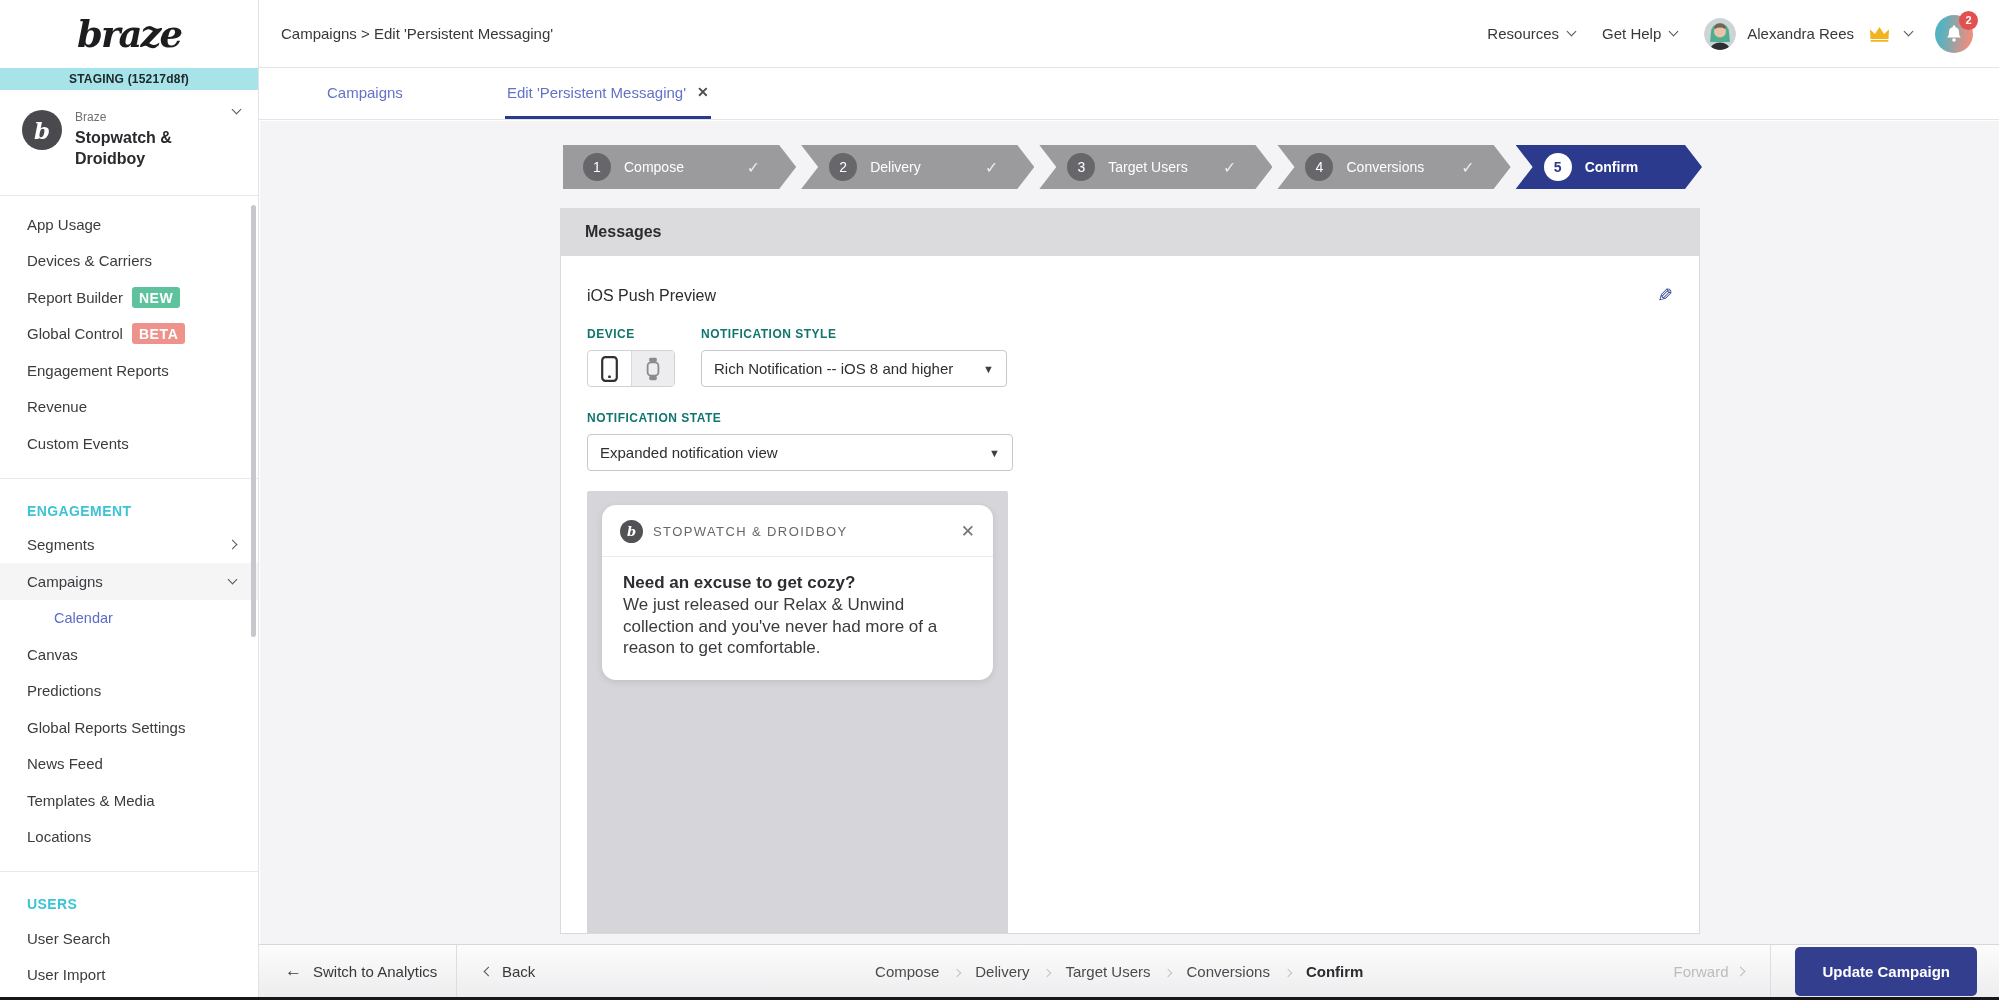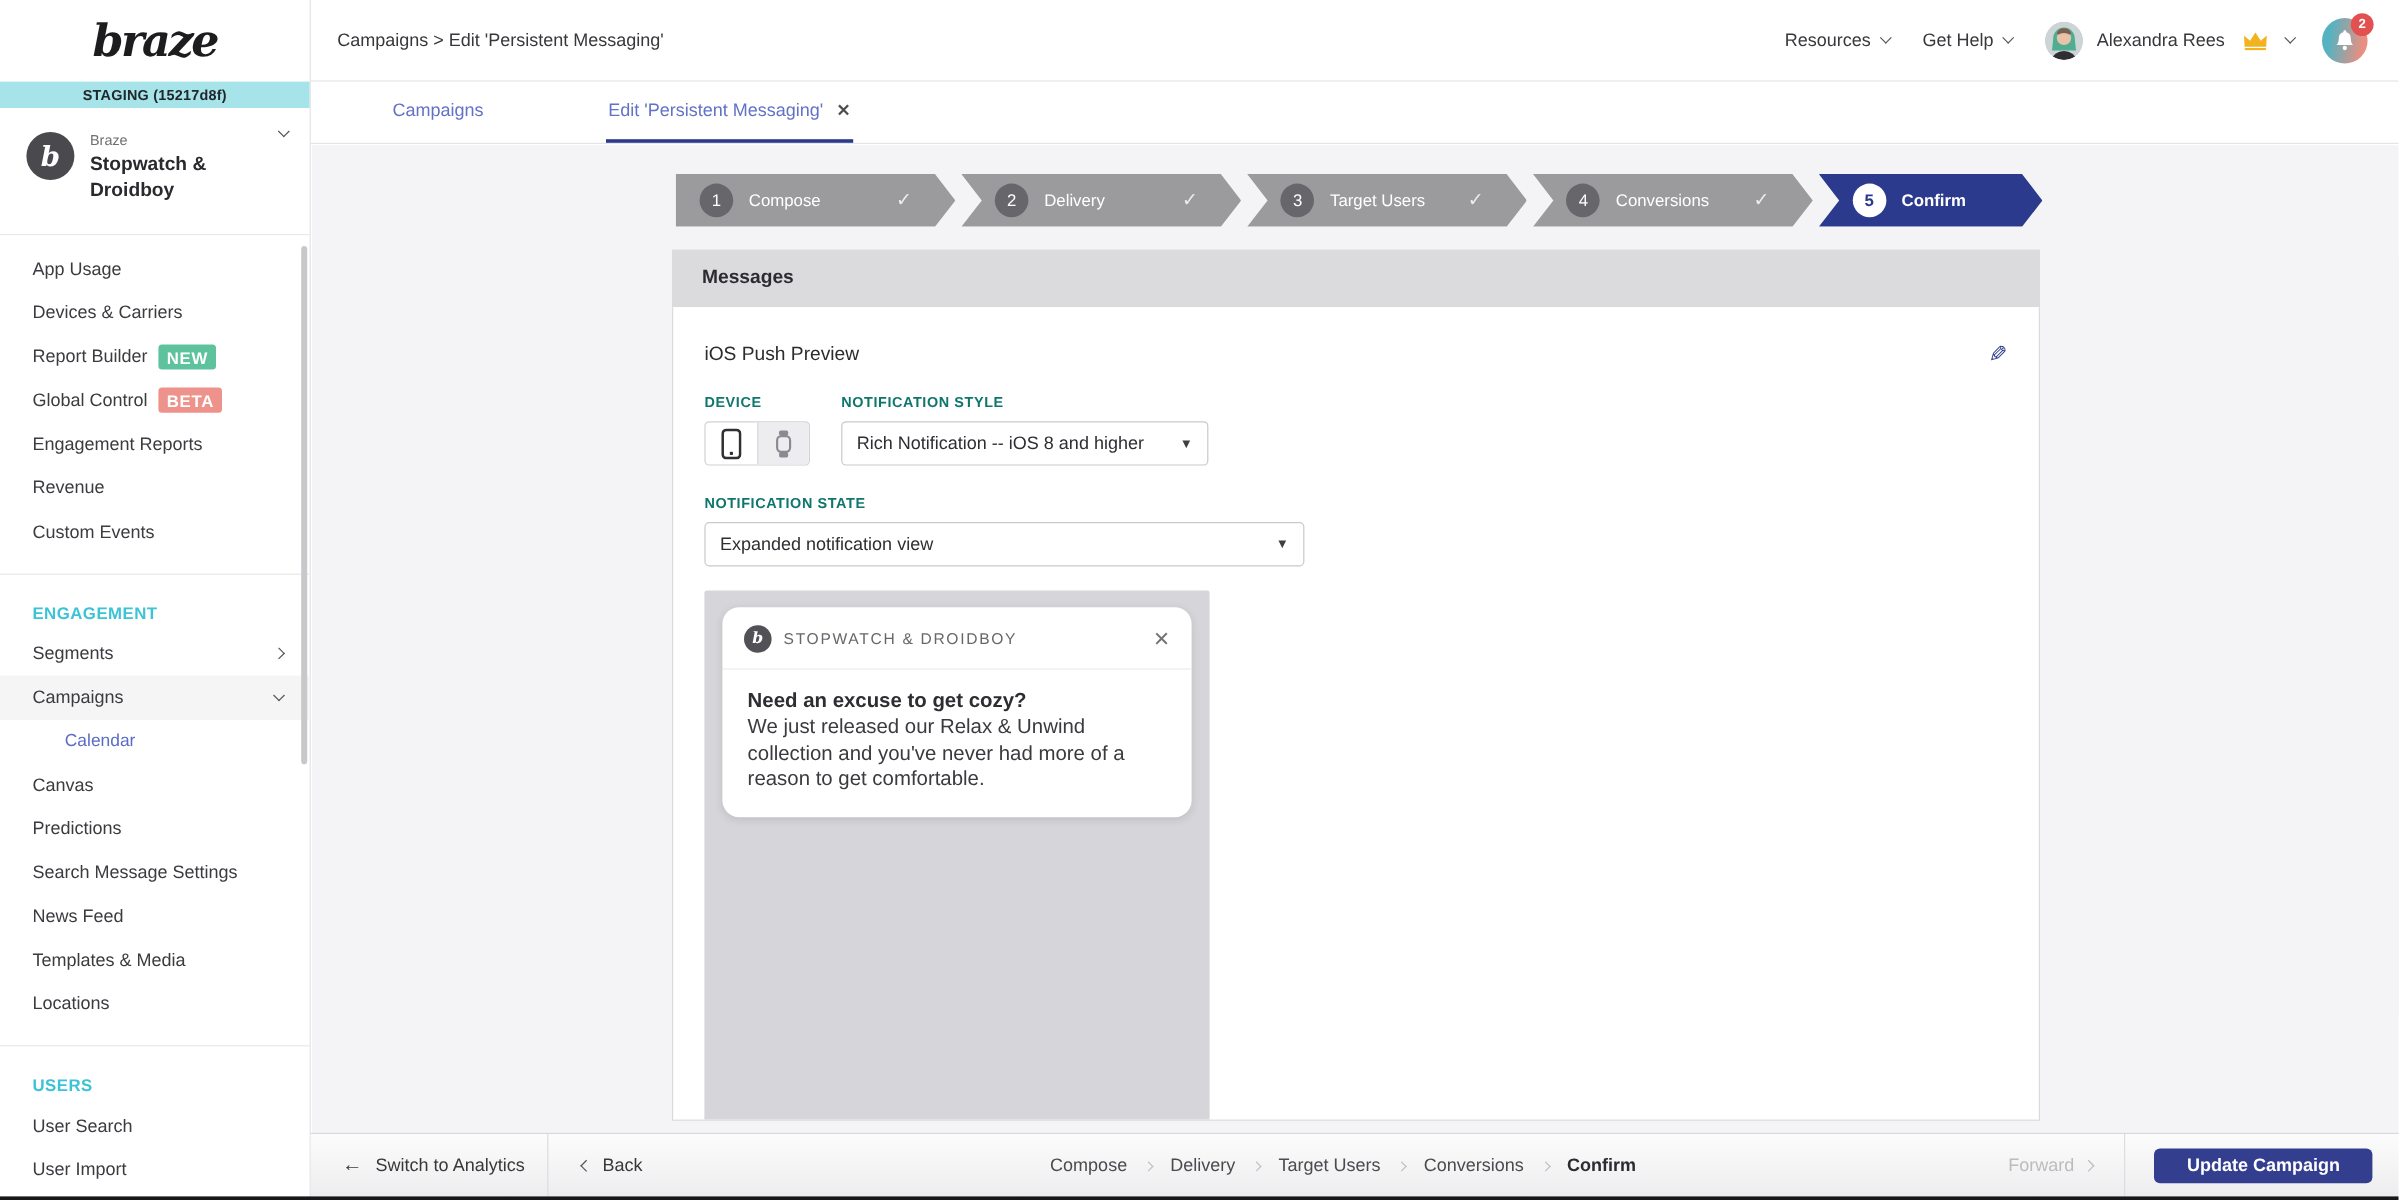--- a/index.html
+++ b/index.html
@@ -87,21 +87,21 @@
   .ctl-labels { display:flex; margin-top:20px; }
   .ctl-label { font-size:12px; font-weight:700; color:#0f766e; letter-spacing:.5px; }
   .ctl-label.first { width:114px; }
   .ctl-row { display:flex; margin-top:9px; align-items:center; }
   .device-group { width:88px; height:37px; border:1px solid #d2d2d6; border-radius:4px; display:flex; overflow:hidden; margin-right:26px; background:#fff; }
   .dev-btn { width:43.5px; display:flex; align-items:center; justify-content:center; }
   .dev-btn.watch { background:#ededf0; border-left:1px solid #d9d9dc; }
   .dropdown { height:37px; border:1px solid #c9c9cd; border-radius:4px; background:#fff; display:flex; align-items:center;
               padding:0 12px; font-size:15px; color:#2e2e33; }
   .dd-style { width:306px; }
-  .dd-state { width:500px; margin-top:9px; }
+  .dd-state { width:426px; margin-top:9px; }
   .dd-value { flex:1; white-space:nowrap; overflow:hidden; }
   .dd-caret { font-size:11px; color:#3e3e44; margin-left:8px; flex:0 0 auto; }
   .state-label { margin-top:24px; }
 
   
   .phone-area { margin-top:20px; width:421px; height:470px; background:#d6d6da; padding:14px 15px; border-radius:2px; }
   .push-card { background:#fff; border-radius:14px; box-shadow:0 2px 7px rgba(0,0,0,.10); overflow:hidden; }
   .push-head { display:flex; align-items:center; gap:10px; padding:15px 18px 13px; }
   .push-appicon { width:23px; height:23px; border-radius:50%; background:#515156; color:#fff; display:flex; align-items:center; justify-content:center;
                   font-family:"DejaVu Serif", serif; font-style:italic; font-weight:700; font-size:13px; }
@@ -120,21 +120,21 @@
   .f-back { display:flex; align-items:center; gap:10px; margin-left:28px; font-size:15px; color:#38383c; }
   .f-steps { position:absolute; left:50%; transform:translateX(-52%); display:flex; align-items:center; }
   .f-step { font-size:15px; color:#4a4a4f; }
   .f-step.current { font-weight:700; color:#2b2b30; }
   .f-sep { margin:0 15px; }
   .f-sep .chv { border-color:#c1c1c5; width:6px; height:6px; }
   .f-right { margin-left:auto; display:flex; align-items:center; height:100%; }
   .f-forward { display:flex; align-items:center; gap:9px; font-size:15px; color:#bcbcc0; margin-right:26px; }
   .f-forward .chv { border-color:#bcbcc0; }
   .f-vdiv { width:1px; height:100%; background:#dddde0; margin-right:24px; }
-  .update-btn { height:29px; padding:0 27px; background:#333e8f; border:none; border-radius:5px; color:#fff;
+  .update-btn { height:49px; padding:0 27px; background:#333e8f; border:none; border-radius:5px; color:#fff;
                 font-size:15px; font-weight:700; margin-right:22px; display:flex; align-items:center; font-family:inherit; }
   .black-strip { position:absolute; left:0; right:0; bottom:0; height:3px; background:#17171a; z-index:7; }
 </style>
 </head>
 <body>
 
 <div id="app">
 
   <div class="sidebar">
     <div class="logo">braze</div>
@@ -190,21 +190,21 @@
       <div class="nav-item sub">
           <span>Calendar</span>
         </div>
       <div class="nav-item">
           <span>Canvas</span>
         </div>
       <div class="nav-item">
           <span>Predictions</span>
         </div>
       <div class="nav-item">
-          <span>Search Message Settings</span>
+          <span>Global Reports Settings</span>
         </div>
       <div class="nav-item">
           <span>News Feed</span>
         </div>
       <div class="nav-item">
           <span>Templates &amp; Media</span>
         </div>
       <div class="nav-item">
           <span>Locations</span>
         </div>

